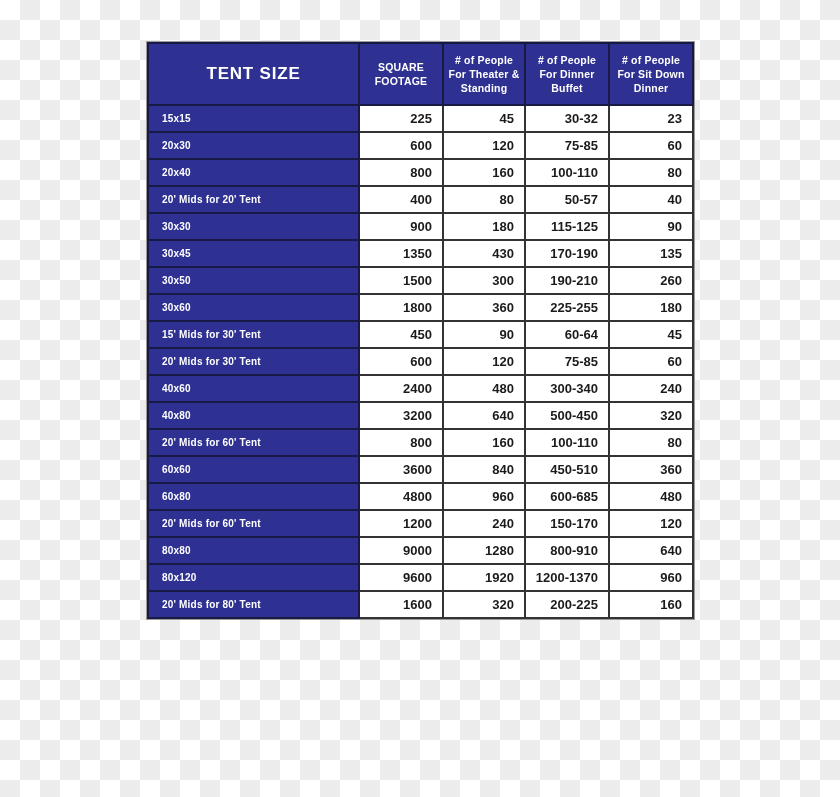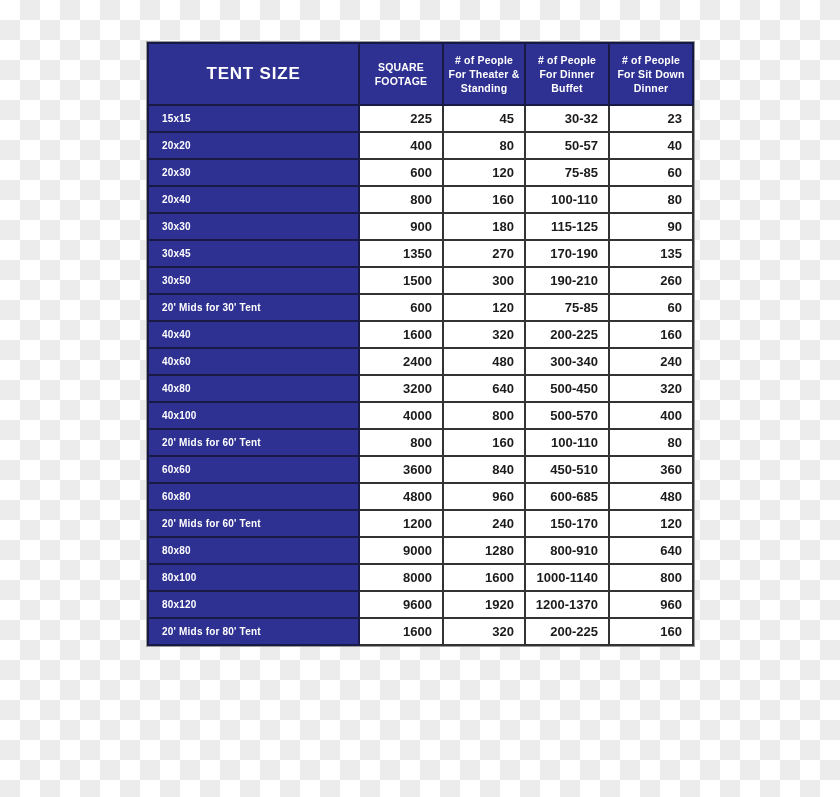--- a/index.html
+++ b/index.html
@@ -103,97 +103,97 @@
     </thead>
     <tbody id="table-body">
         <tr>
     <td class="label-cell">15x15</td>
     <td class="num-cell">225</td>
     <td class="num-cell">45</td>
     <td class="num-cell">30-32</td>
     <td class="num-cell">23</td>
   </tr>
         <tr>
-    <td class="label-cell">20x20</td>
-    <td class="num-cell">400</td>
-    <td class="num-cell">80</td>
-    <td class="num-cell">50-57</td>
-    <td class="num-cell">40</td>
-  </tr>
-        <tr>
     <td class="label-cell">20x30</td>
     <td class="num-cell">600</td>
     <td class="num-cell">120</td>
     <td class="num-cell">75-85</td>
     <td class="num-cell">60</td>
   </tr>
         <tr>
     <td class="label-cell">20x40</td>
     <td class="num-cell">800</td>
     <td class="num-cell">160</td>
     <td class="num-cell">100-110</td>
     <td class="num-cell">80</td>
   </tr>
         <tr>
+    <td class="label-cell">20' Mids for 20' Tent</td>
+    <td class="num-cell">400</td>
+    <td class="num-cell">80</td>
+    <td class="num-cell">50-57</td>
+    <td class="num-cell">40</td>
+  </tr>
+        <tr>
     <td class="label-cell">30x30</td>
     <td class="num-cell">900</td>
     <td class="num-cell">180</td>
     <td class="num-cell">115-125</td>
     <td class="num-cell">90</td>
   </tr>
         <tr>
     <td class="label-cell">30x45</td>
     <td class="num-cell">1350</td>
-    <td class="num-cell">270</td>
+    <td class="num-cell">430</td>
     <td class="num-cell">170-190</td>
     <td class="num-cell">135</td>
   </tr>
         <tr>
     <td class="label-cell">30x50</td>
     <td class="num-cell">1500</td>
     <td class="num-cell">300</td>
     <td class="num-cell">190-210</td>
     <td class="num-cell">260</td>
   </tr>
         <tr>
+    <td class="label-cell">30x60</td>
+    <td class="num-cell">1800</td>
+    <td class="num-cell">360</td>
+    <td class="num-cell">225-255</td>
+    <td class="num-cell">180</td>
+  </tr>
+        <tr>
+    <td class="label-cell">15' Mids for 30' Tent</td>
+    <td class="num-cell">450</td>
+    <td class="num-cell">90</td>
+    <td class="num-cell">60-64</td>
+    <td class="num-cell">45</td>
+  </tr>
+        <tr>
     <td class="label-cell">20' Mids for 30' Tent</td>
     <td class="num-cell">600</td>
     <td class="num-cell">120</td>
     <td class="num-cell">75-85</td>
     <td class="num-cell">60</td>
   </tr>
         <tr>
-    <td class="label-cell">40x40</td>
-    <td class="num-cell">1600</td>
-    <td class="num-cell">320</td>
-    <td class="num-cell">200-225</td>
-    <td class="num-cell">160</td>
-  </tr>
-        <tr>
     <td class="label-cell">40x60</td>
     <td class="num-cell">2400</td>
     <td class="num-cell">480</td>
     <td class="num-cell">300-340</td>
     <td class="num-cell">240</td>
   </tr>
         <tr>
     <td class="label-cell">40x80</td>
     <td class="num-cell">3200</td>
     <td class="num-cell">640</td>
     <td class="num-cell">500-450</td>
     <td class="num-cell">320</td>
   </tr>
         <tr>
-    <td class="label-cell">40x100</td>
-    <td class="num-cell">4000</td>
-    <td class="num-cell">800</td>
-    <td class="num-cell">500-570</td>
-    <td class="num-cell">400</td>
-  </tr>
-        <tr>
     <td class="label-cell">20' Mids for 60' Tent</td>
     <td class="num-cell">800</td>
     <td class="num-cell">160</td>
     <td class="num-cell">100-110</td>
     <td class="num-cell">80</td>
   </tr>
         <tr>
     <td class="label-cell">60x60</td>
     <td class="num-cell">3600</td>
     <td class="num-cell">840</td>
@@ -215,27 +215,20 @@
     <td class="num-cell">120</td>
   </tr>
         <tr>
     <td class="label-cell">80x80</td>
     <td class="num-cell">9000</td>
     <td class="num-cell">1280</td>
     <td class="num-cell">800-910</td>
     <td class="num-cell">640</td>
   </tr>
         <tr>
-    <td class="label-cell">80x100</td>
-    <td class="num-cell">8000</td>
-    <td class="num-cell">1600</td>
-    <td class="num-cell">1000-1140</td>
-    <td class="num-cell">800</td>
-  </tr>
-        <tr>
     <td class="label-cell">80x120</td>
     <td class="num-cell">9600</td>
     <td class="num-cell">1920</td>
     <td class="num-cell">1200-1370</td>
     <td class="num-cell">960</td>
   </tr>
         <tr>
     <td class="label-cell">20' Mids for 80' Tent</td>
     <td class="num-cell">1600</td>
     <td class="num-cell">320</td>

